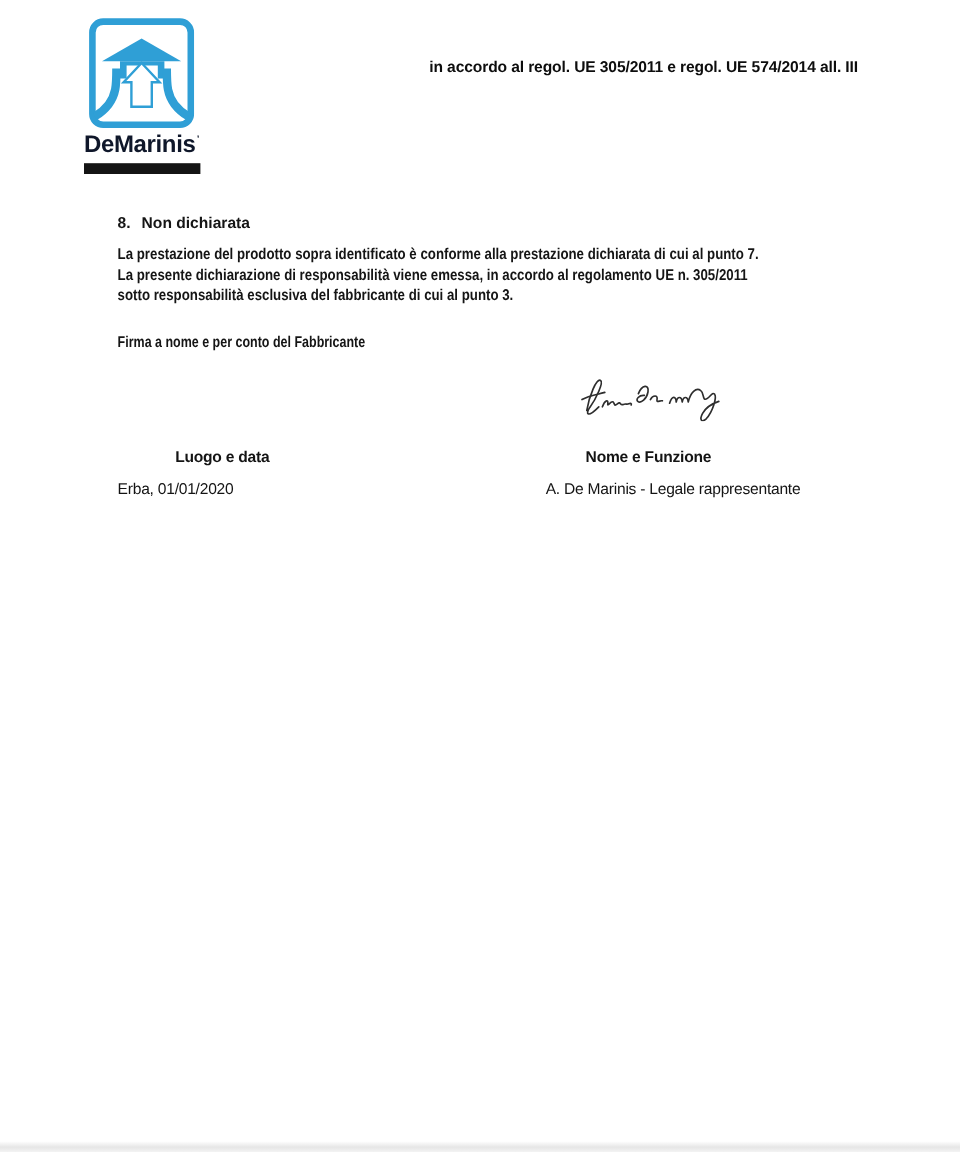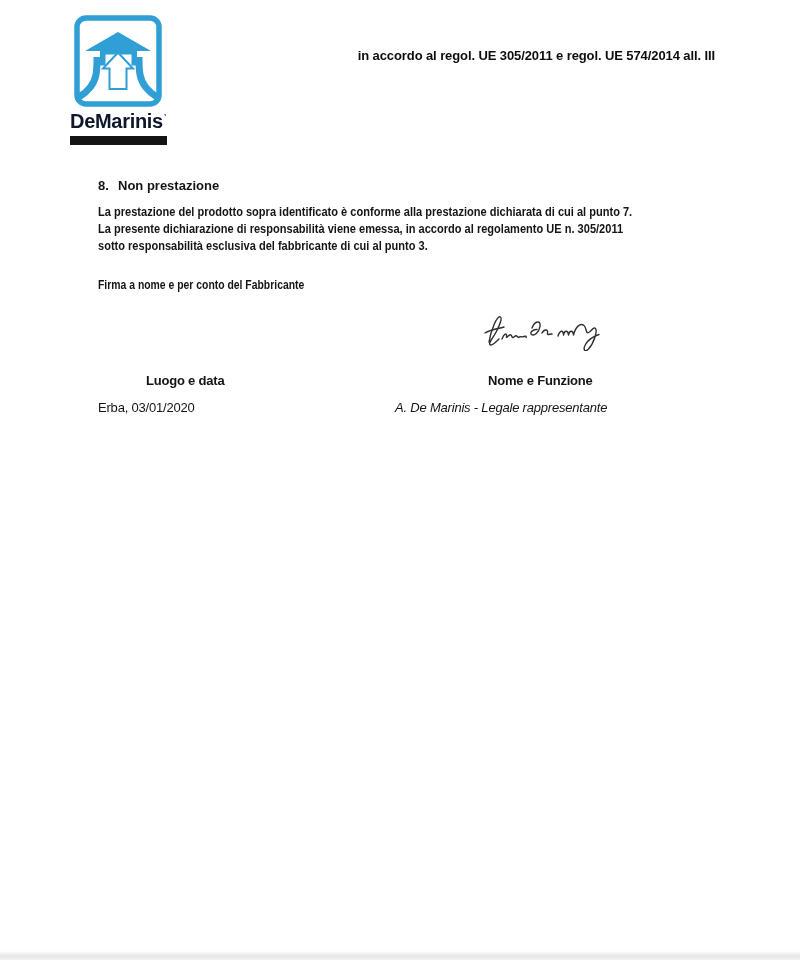--- a/index.html
+++ b/index.html
@@ -39,21 +39,21 @@
 
   
   #signature{position:absolute;left:478px;top:306px;width:125px;height:45px;}
 
   
   .footer-label{position:absolute;top:373px;font-size:13px;font-weight:bold;letter-spacing:-0.2px;white-space:nowrap;margin-left:48px;}
   .footer-value{position:absolute;top:400px;font-size:13px;letter-spacing:-0.2px;white-space:nowrap;}
   #label-place{left:98px;}
   #label-function{left:440px;width:200px;text-align:left;}
   #value-place{left:98px;}
-  #value-function{left:395px;width:272px;text-align:left;font-style:italic;}
+  #value-function{left:395px;width:272px;text-align:right;}
 
   
   #page-edge{
     position:absolute;left:0;top:951px;width:800px;height:9px;
     background:linear-gradient(#ffffff, #e6e6e6 55%, #f3f3f3);
   }
 </style>
 </head>
 <body>
 
@@ -71,37 +71,37 @@
     <div id="brand"><span>DeMarinis</span><span class="mark">’</span></div>
     <div id="brand-bar"></div>
   </div>
 
   <div id="header">
     <div class="subtitle">in accordo al regol. UE 305/2011 e regol. UE 574/2014 all. III</div>
   </div>
 
   <div id="body-block">
     <div class="item-row">
-      <span class="item-num">8.</span><span>Non prestazione</span>
+      <span class="item-num">8.</span><span>Non dichiarata</span>
     </div>
     <div class="paragraph">
       <div>La prestazione del prodotto sopra identificato è conforme alla prestazione dichiarata di cui al punto 7.</div>
       <div>La presente dichiarazione di responsabilità viene emessa, in accordo al regolamento UE n. 305/2011</div>
       <div>sotto responsabilità esclusiva del fabbricante di cui al punto 3.</div>
     </div>
     <div class="firma">Firma a nome e per conto del Fabbricante</div>
   </div>
 
   <svg id="signature" width="125" height="45" viewBox="0 0 125 45" xmlns="http://www.w3.org/2000/svg" fill="none" stroke-linecap="round" stroke-linejoin="round" stroke-width="1.4">
     <path d="M11,36 C13,24 19,9 22.5,11 C25,12.5 19,26 13.5,33.5 C11.5,36.5 11,38.5 12.5,39 C14.5,39.5 18,36 21,33" stroke="#2e2e2e"></path>
     <path d="M7,27 C13,23.5 19,23 26,21" stroke="#2e2e2e"></path>
     <path d="M24,33 C26,27.5 29,26.5 28.5,30.5 C28.2,33.5 31,27.5 33,29 C34.5,30.5 33.5,33 36.5,30.5 C39.5,28 38.5,32.5 41.5,31 C43.5,30 44,31.5 46,30.5 C47.5,29.8 48.5,30.2 48,31.5" stroke="#2e2e2e"></path>
     <path d="M54,22 C57,14.5 63,14 62,20.5 C61,26.5 56,30.5 53.5,28.5 C51.5,27 54.5,23 59,23.5 M64,27 C66,23 70.5,23 69.5,27 C68.8,30 72,27.5 74,28" stroke="#2e2e2e"></path>
     <path d="M80,30 C82,23.5 85.5,24 85.5,29 C86.5,24 90,24 90.5,29 C91.5,24 95,24 95.5,29 C97.5,21 102,16.5 106,19.5 C109,21.5 107,29 111.5,26 C114.5,24 115.5,20.5 117.5,22.5 C119.5,25 116,37 110.5,43 C107,46.5 104.5,44 107.5,38.5 C110,34 115,30.5 121,28.5" stroke="#2e2e2e"></path>
   </svg>
 
   <div id="label-place" class="footer-label">Luogo e data</div>
   <div id="label-function" class="footer-label">Nome e Funzione</div>
-  <div id="value-place" class="footer-value">Erba, 03/01/2020</div>
+  <div id="value-place" class="footer-value">Erba, 01/01/2020</div>
   <div id="value-function" class="footer-value">A. De Marinis - Legale rappresentante</div>
 
   <div id="page-edge"></div>
 </div>
 
 </body></html>

